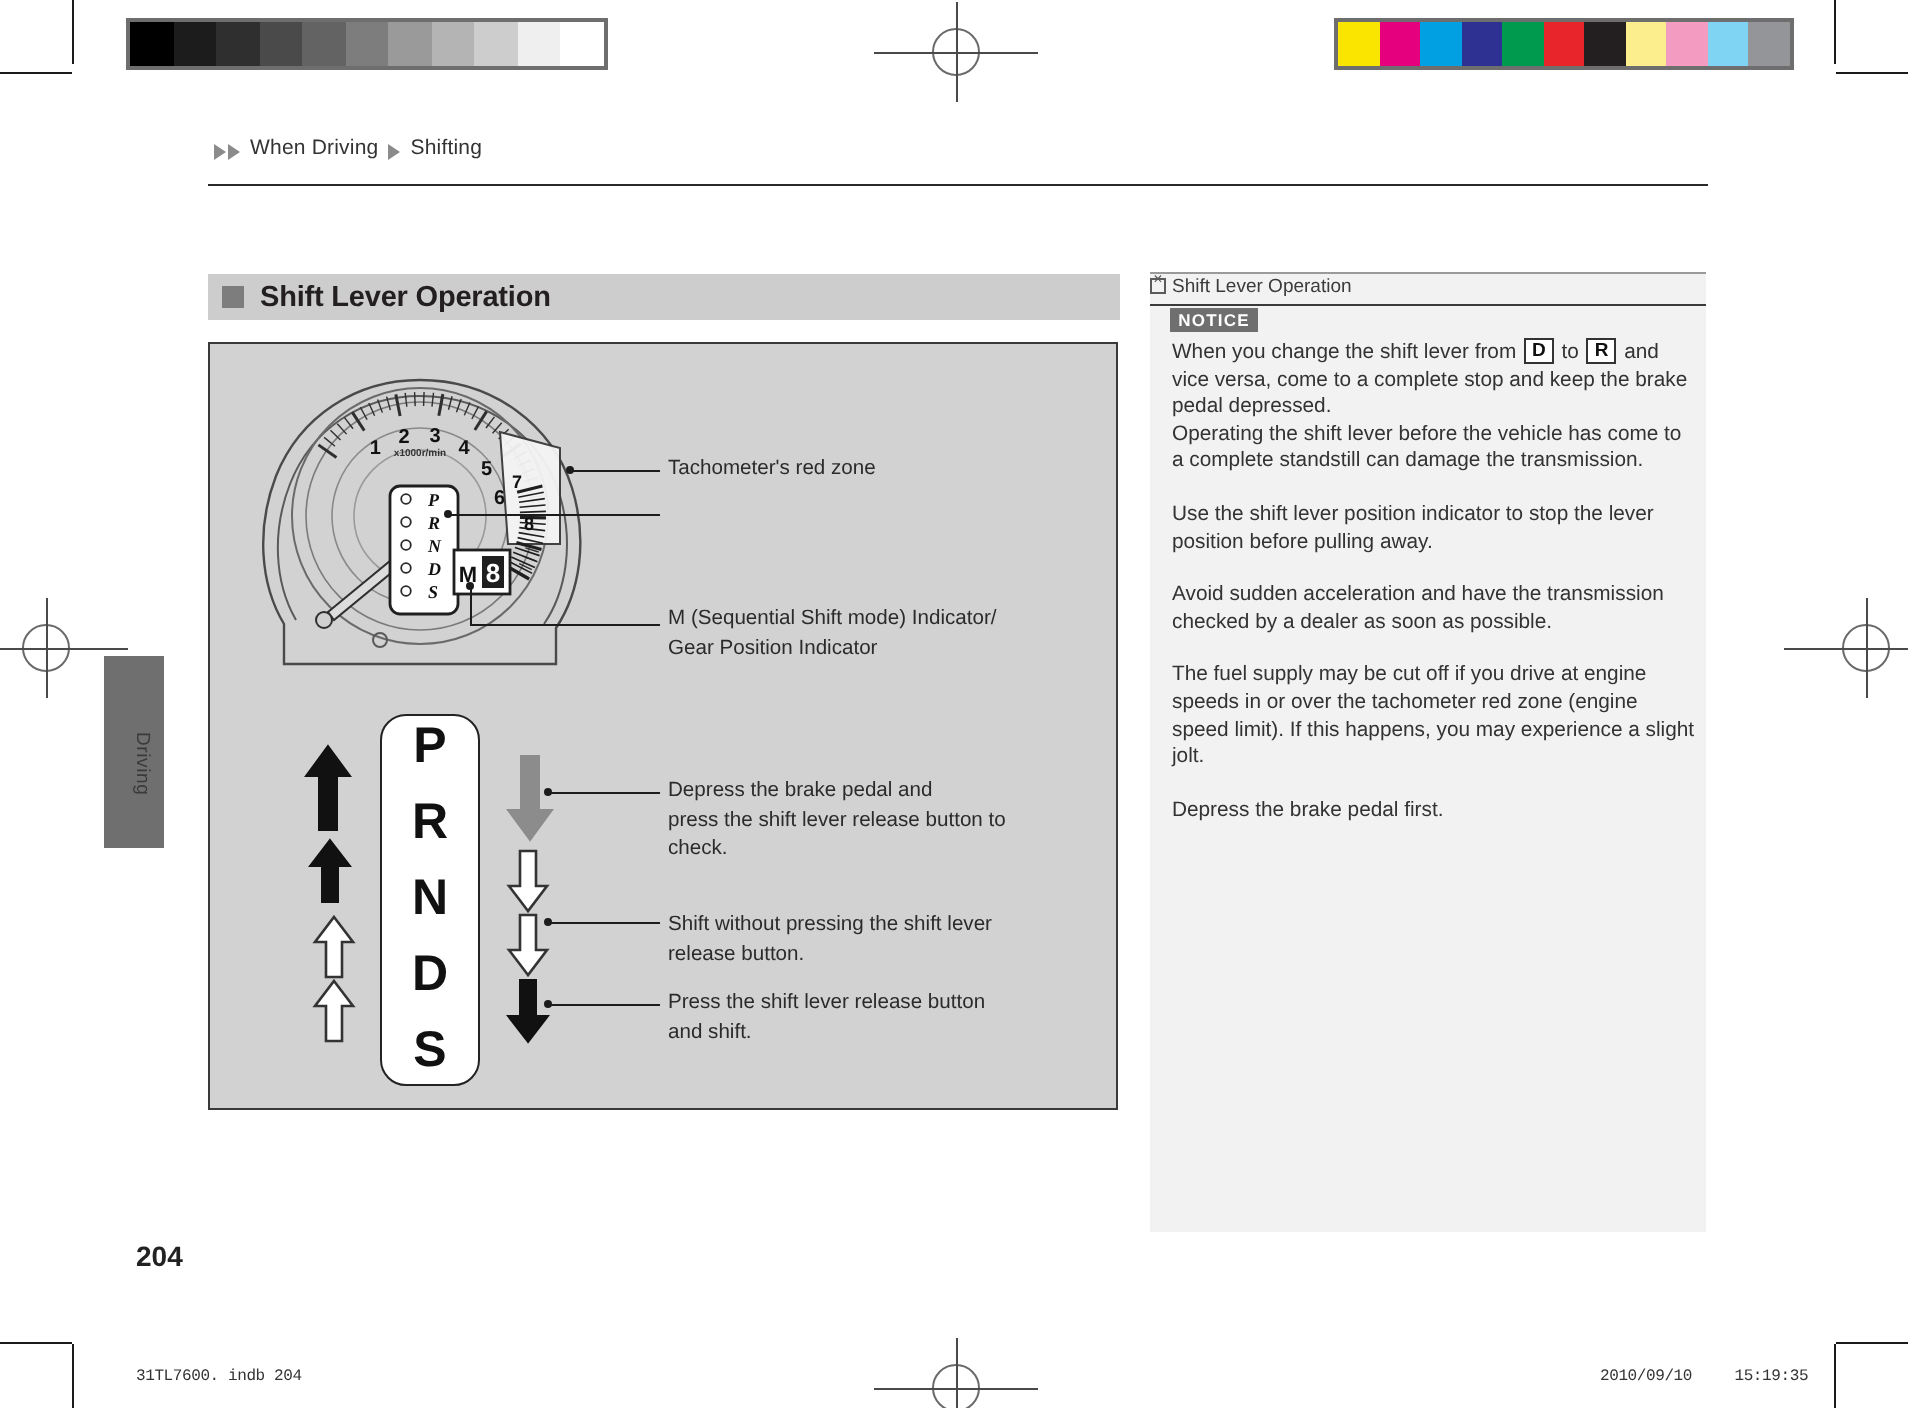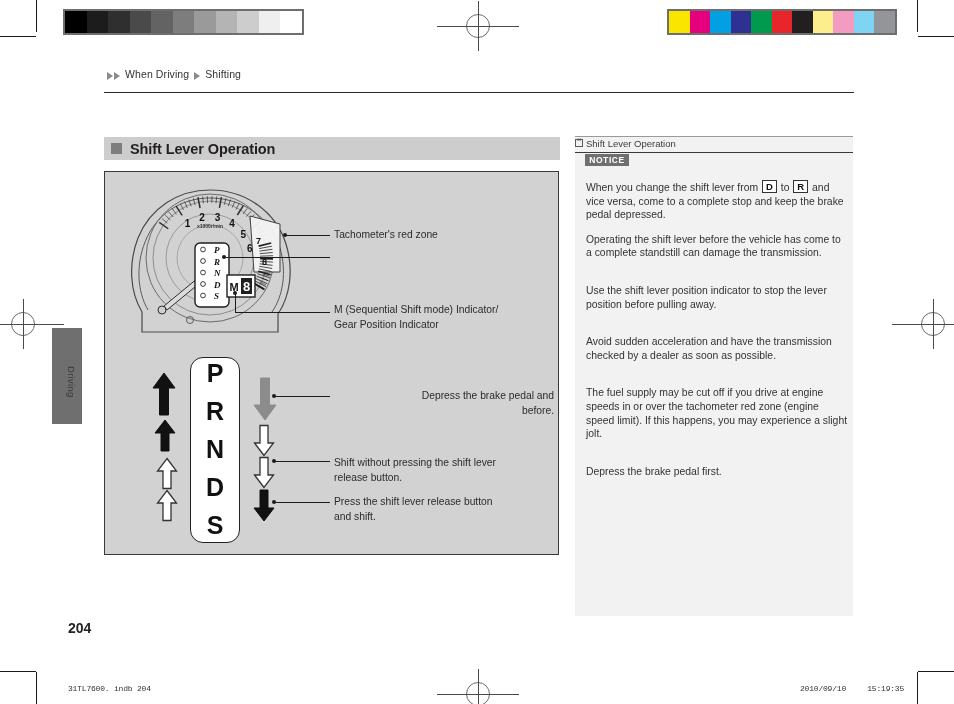--- a/index.html
+++ b/index.html
@@ -69,21 +69,21 @@
   .rp-icon:before{content:"";position:absolute;left:1px;top:1px;right:1px;bottom:1px;
     background:#f2f2f2;}
   .rp-icon:after{content:"\00D7";position:absolute;left:0;top:-3px;width:8px;
     font-size:8px;line-height:8px;color:#5a5a5a;text-align:center;}
   .rp-rule{position:absolute;left:575px;top:152px;width:278px;height:1px;background:#3a3a3a;}
   .notice{position:absolute;left:585px;top:154px;width:44px;height:12px;background:#6f6f6f;
     color:#fff;font-size:8.5px;font-weight:bold;letter-spacing:.6px;
     display:flex;align-items:center;justify-content:center;}
   .rbody{position:absolute;left:586px;top:169px;width:262px;
     font-size:10.4px;line-height:13.6px;color:#333;}
-  .rbody p{margin:11px 0 0 0;}
+  .rbody p{margin:0 0 0 0;}
   .rbody .gap{height:13px;}
   .key{display:inline-block;border:1px solid #333;background:#fff;padding:0 3px;
     font-size:9.5px;line-height:11px;font-weight:bold;color:#111;
     vertical-align:1px;margin:0 1px;}
 
   
   .callout{position:absolute;font-size:10.3px;line-height:14.5px;color:#2b2b2b;}
   .leader{position:absolute;background:#1c1c1c;height:1px;}
   .dot{position:absolute;width:4px;height:4px;border-radius:50%;background:#1c1c1c;}
 
@@ -357,23 +357,24 @@
 
   <div class="dot" style="left:272px;top:394px;"></div>
   <div class="leader" style="left:274px;top:396px;width:56px;"></div>
 
   <div class="dot" style="left:272px;top:459px;"></div>
   <div class="leader" style="left:274px;top:461px;width:56px;"></div>
 
   <div class="dot" style="left:272px;top:500px;"></div>
   <div class="leader" style="left:274px;top:502px;width:56px;"></div>
 
-  <div class="callout" style="left:334px;top:389px;width:220px;text-align:right;">
+  <div class="callout" style="left:334px;top:389px;width:220px;">
     <div>Depress the brake pedal and</div>
-    <div>before.</div>
+    <div>press the shift lever release button to</div>
+    <div>check.</div>
   </div>
   <div class="callout" style="left:334px;top:456px;width:220px;">
     <div>Shift without pressing the shift lever</div>
     <div>release button.</div>
   </div>
   <div class="callout" style="left:334px;top:495px;width:220px;">
     <div>Press the shift lever release button</div>
     <div>and shift.</div>
   </div>
 

